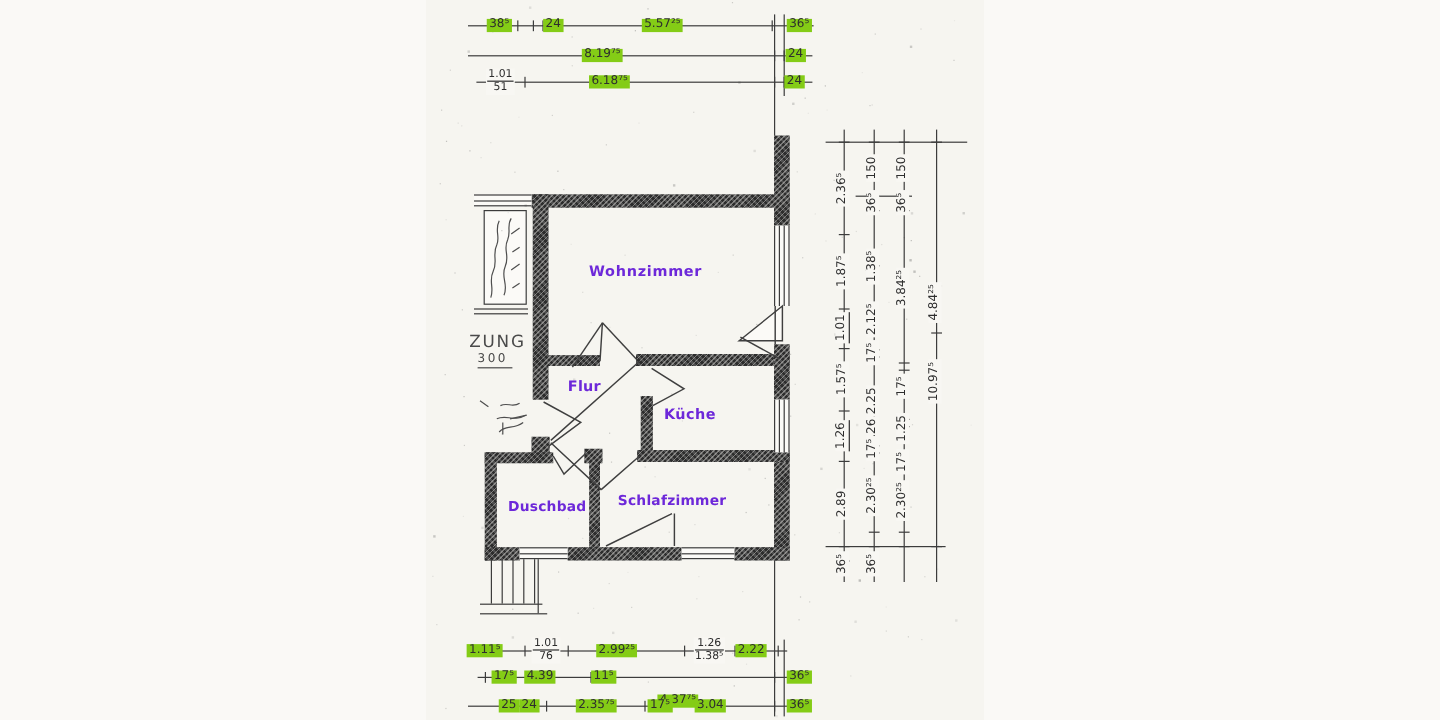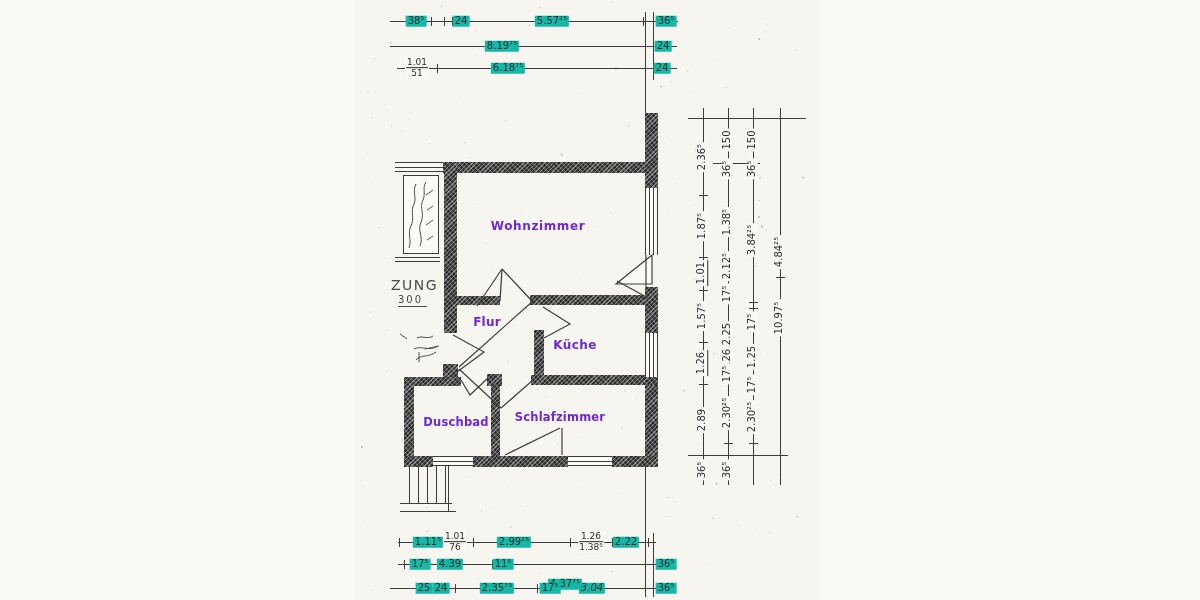--- a/index.html
+++ b/index.html
@@ -10,21 +10,21 @@
   .wall{position:absolute;background:#454545;z-index:2;
         background-image:repeating-linear-gradient(135deg, rgba(246,245,240,.38) 0 1px, rgba(0,0,0,0) 1px 3px),
                          repeating-linear-gradient(45deg, rgba(25,25,25,.55) 0 2px, rgba(110,110,110,.25) 2px 4px);}
   .ln{position:absolute;background:#3c3c3c;z-index:2;}
   .win{position:absolute;background:#fbfaf7;z-index:2;box-sizing:border-box;}
   .win.h{border-top:1.5px solid #3c3c3c;border-bottom:1.5px solid #3c3c3c;}
   .win.v{border-left:1.5px solid #3c3c3c;border-right:1.5px solid #3c3c3c;}
   .wline{position:absolute;background:#3c3c3c;}
   svg.overlay{position:absolute;left:0;top:0;z-index:2;}
   .dimlab{position:absolute;transform:translate(-50%,-50%);font-size:10px;color:#2e2e2e;
-          background:#14b8a6;padding:0 2px;line-height:1.05;white-space:nowrap;z-index:4;}
+          background:#84cc16;padding:0 2px;line-height:1.05;white-space:nowrap;z-index:4;}
   .vlab{position:absolute;transform:translate(-50%,-50%) rotate(-90deg);font-size:10px;color:#2e2e2e;
         background:#f8f7f3;padding:0 2px;line-height:1.05;white-space:nowrap;z-index:4;}
   .vlab.u{border-bottom:1px solid #2e2e2e;}
   .stack{position:absolute;transform:translate(-50%,-50%);font-size:9px;color:#2e2e2e;background:#f8f7f3;
          text-align:center;line-height:1.15;z-index:4;padding:0 1px;}
   .stack .top{border-bottom:1px solid #2e2e2e;padding:0 1px;}
   .room{position:absolute;transform:translate(-50%,-50%);font-weight:700;font-size:11.5px;
         color:#6d28d9;letter-spacing:.2px;white-space:nowrap;z-index:3;}
   #room-flur{left:487px;top:322px;font-size:12px;}
   #room-wohnzimmer{left:538px;top:226px;font-size:12px;letter-spacing:.6px;}
@@ -298,21 +298,21 @@
       </div>
       <div class="dimlab" style="left: 508px; top: 68px; transform: translate(-50%, -50%);">6.18⁷⁵</div>
       <div class="dimlab" style="left: 662px; top: 68px; transform: translate(-50%, -50%);">24</div>
       <div class="ln" style="left: 398px; top: 542px; width: 258px; height: 1px;"></div>
       <div class="ln" style="left: 399px; top: 538px; width: 1px; height: 9px;"></div>
       <div class="ln" style="left: 437px; top: 538px; width: 1px; height: 9px;"></div>
       <div class="ln" style="left: 473px; top: 538px; width: 1px; height: 9px;"></div>
       <div class="ln" style="left: 570px; top: 538px; width: 1px; height: 9px;"></div>
       <div class="ln" style="left: 612px; top: 538px; width: 1px; height: 9px;"></div>
       <div class="ln" style="left: 648px; top: 538px; width: 1px; height: 9px;"></div>
-      <div class="dimlab" style="left: 404px; top: 542px; transform: translate(-50%, -50%); margin-left: 24px;">1.11⁵</div>
+      <div class="dimlab" style="left: 404px; top: 542px; transform: translate(-50%, -50%);">1.11⁵</div>
       <div class="stack" style="left: 455px; top: 542px; transform: translate(-50%, -50%);">
         <div class="top">1.01</div>
         <div>76</div>
       </div>
       <div class="dimlab" style="left: 514px; top: 542px; transform: translate(-50%, -50%);">2.99²⁵</div>
       <div class="stack" style="left: 591px; top: 542px; transform: translate(-50%, -50%);">
         <div class="top">1.26</div>
         <div>1.38⁵</div>
       </div>
       <div class="dimlab" style="left: 626px; top: 542px; transform: translate(-50%, -50%);">2.22</div>
@@ -332,21 +332,21 @@
       <div class="ln" style="left: 428px; top: 584px; width: 1px; height: 9px;"></div>
       <div class="ln" style="left: 455px; top: 584px; width: 1px; height: 9px;"></div>
       <div class="ln" style="left: 537px; top: 584px; width: 1px; height: 9px;"></div>
       <div class="ln" style="left: 543px; top: 584px; width: 1px; height: 9px;"></div>
       <div class="ln" style="left: 645px; top: 584px; width: 1px; height: 9px;"></div>
       <div class="ln" style="left: 658px; top: 584px; width: 1px; height: 9px;"></div>
       <div class="dimlab" style="left: 396px; top: 588px; transform: translate(-50%, -50%); margin-left: 28px;">25</div>
       <div class="dimlab" style="left: 441px; top: 588px; transform: translate(-50%, -50%);">24</div>
       <div class="dimlab" style="left: 497px; top: 588px; transform: translate(-50%, -50%);">2.35⁷⁵</div>
       <div class="dimlab" style="left: 550px; top: 588px; transform: translate(-50%, -50%);">17⁵</div>
-      <div class="dimlab" style="left: 592px; top: 588px; transform: translate(-50%, -50%); font-style: italic;">3.04</div>
+      <div class="dimlab" style="left: 592px; top: 588px; transform: translate(-50%, -50%);">3.04</div>
       <div class="dimlab" style="left: 666px; top: 588px; transform: translate(-50%, -50%);">36⁵</div>
       <div class="ln" style="left: 703px; top: 108px; width: 1px; height: 377px;"></div>
       <div class="ln" style="left: 699px; top: 118px; width: 9px; height: 1px;"></div>
       <div class="ln" style="left: 699px; top: 195px; width: 9px; height: 1px;"></div>
       <div class="ln" style="left: 699px; top: 257px; width: 9px; height: 1px;"></div>
       <div class="ln" style="left: 699px; top: 290px; width: 9px; height: 1px;"></div>
       <div class="ln" style="left: 699px; top: 342px; width: 9px; height: 1px;"></div>
       <div class="ln" style="left: 699px; top: 384px; width: 9px; height: 1px;"></div>
       <div class="ln" style="left: 699px; top: 455px; width: 9px; height: 1px;"></div>
       <div class="ln" style="left: 699px; top: 467px; width: 9px; height: 1px;"></div>

